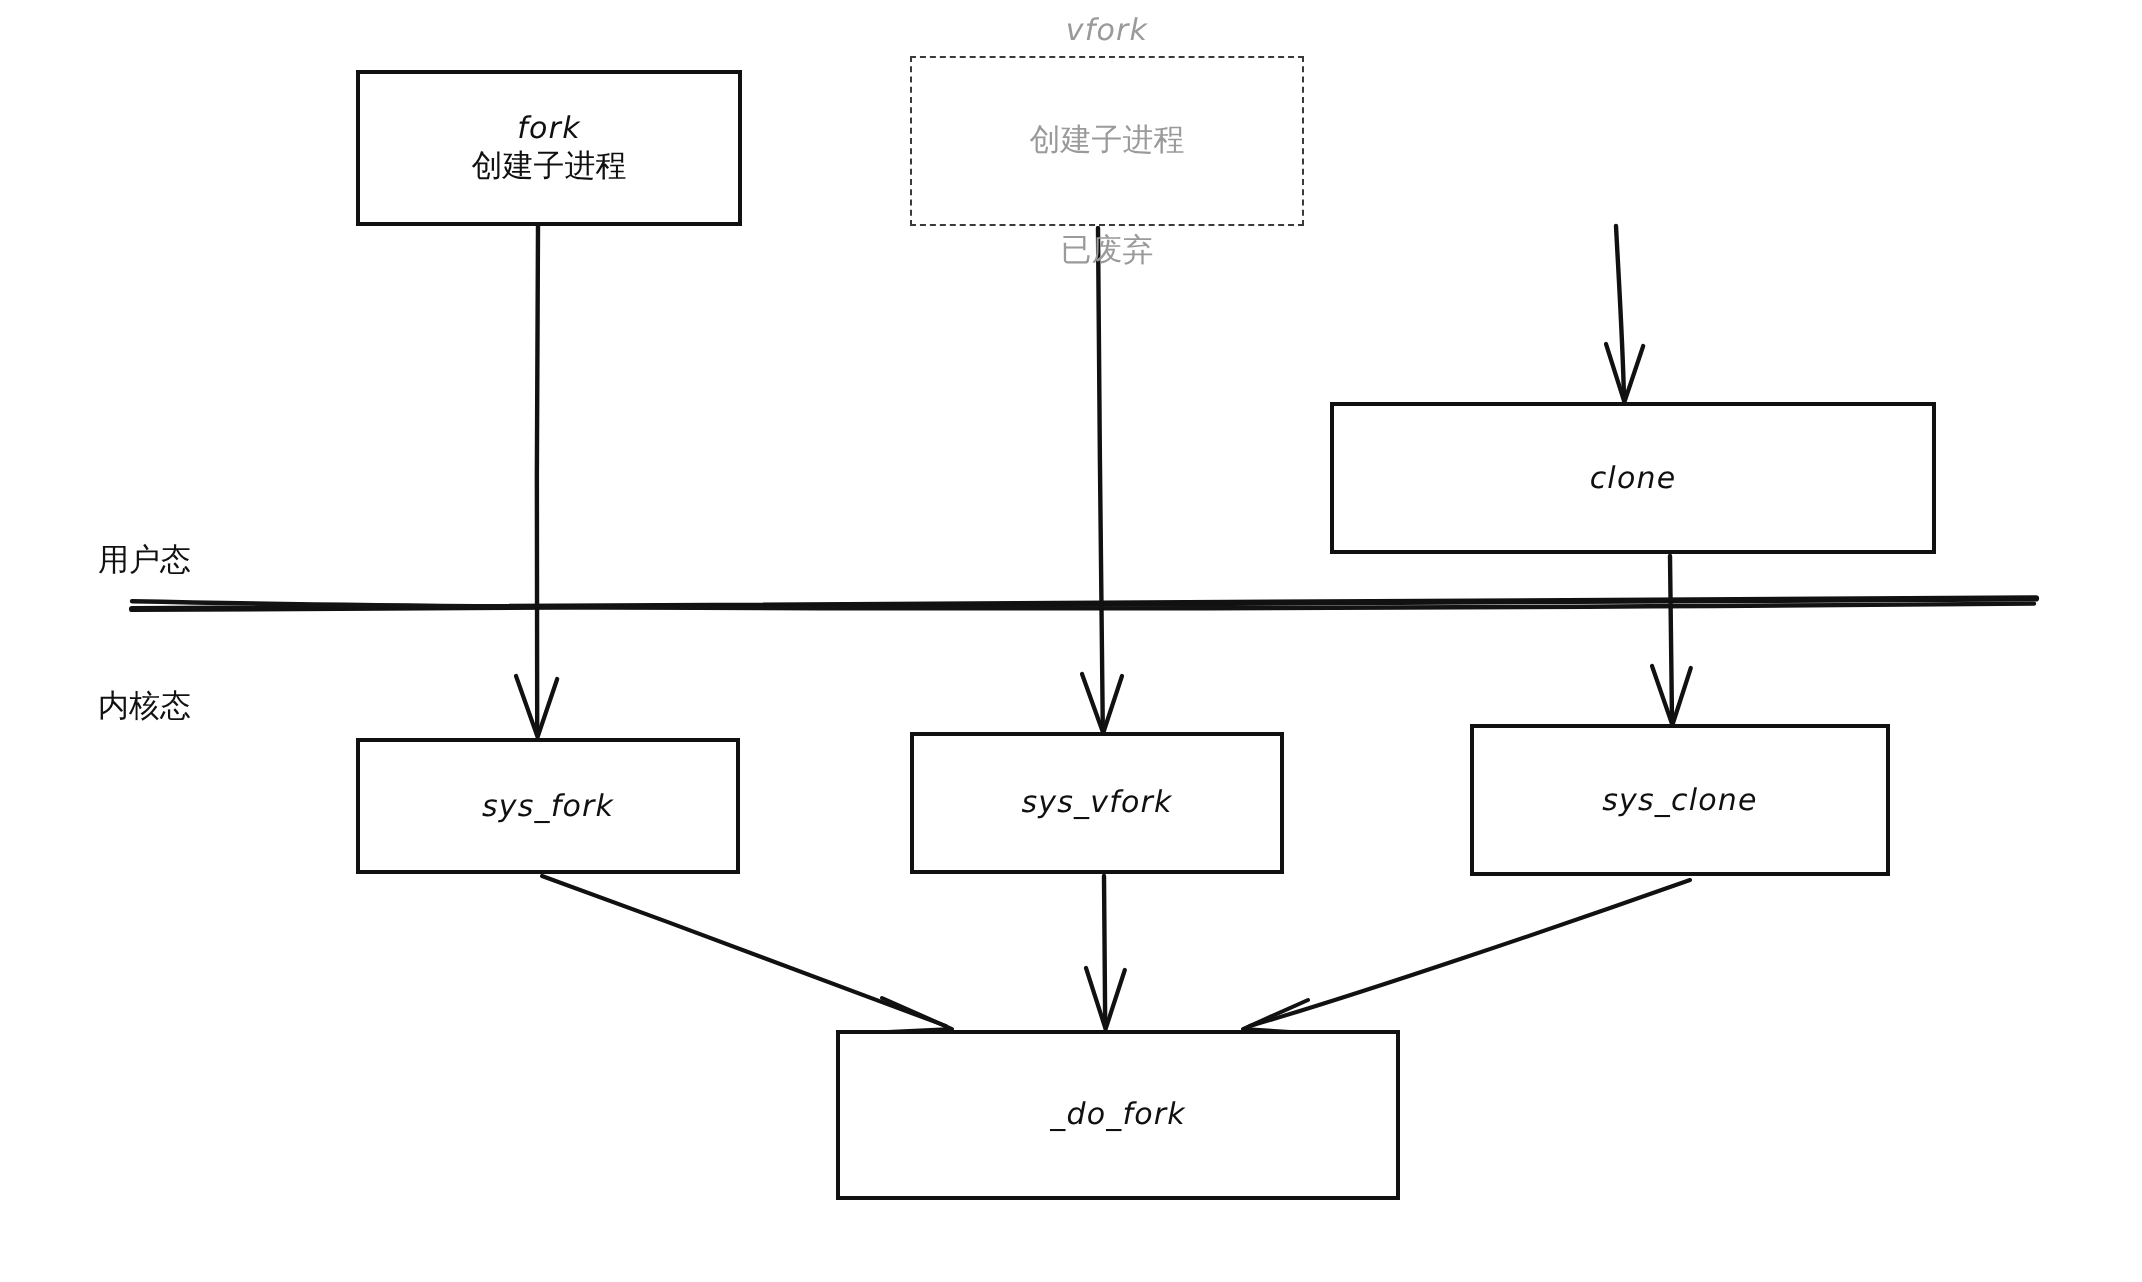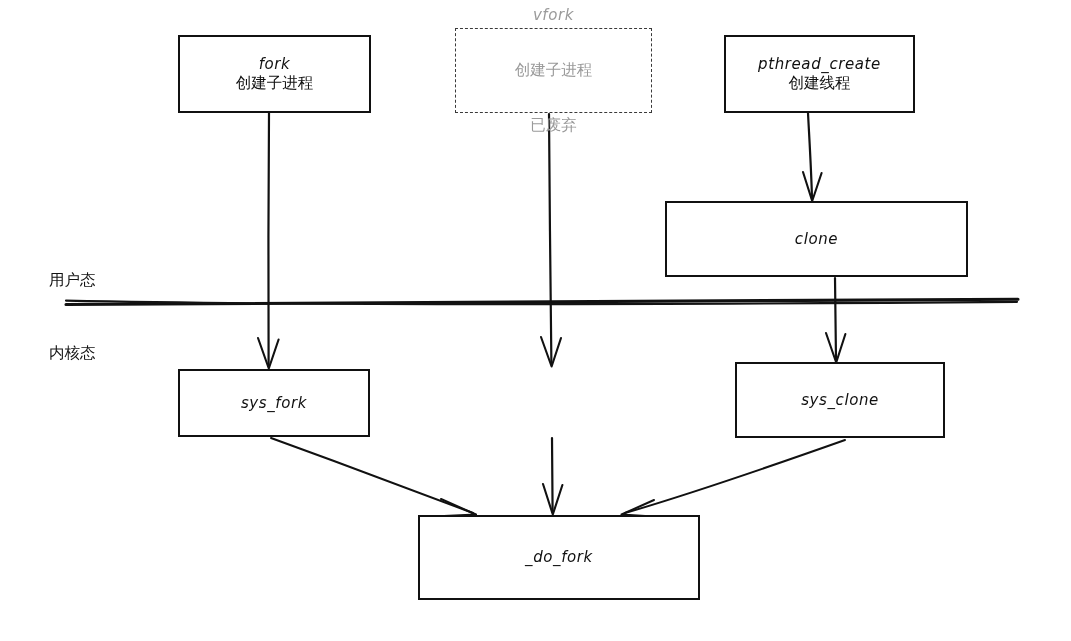--- a/index.html
+++ b/index.html
@@ -118,33 +118,32 @@
     <span class="mono">fork</span>
     <span class="cjk">创建子进程</span>
   </div>
 
   <div class="node dashed" style="left:455px; top:28px; width:197px; height:85px;">
     <span class="mono">vfork</span>
     <span class="cjk">创建子进程</span>
     <span class="cjk">已废弃</span>
   </div>
 
-  <div class="node" style="left:724px; top:35px; width:191px; height:78px;">
-    <span class="mono">pthread_create</span>
-    <span class="cjk">创建线程</span>
-  </div>
 
   <div class="node" style="left:665px; top:201px; width:303px; height:76px;align-items:center;">
     <span class="mono">clone</span>
   </div>
 
   <div class="node" style="left:178px; top:369px; width:192px; height:68px;">
     <span class="mono">sys_fork</span>
   </div>
 
+  <div class="node" style="left:455px; top:366px; width:187px; height:71px;">
+    <span class="mono">sys_vfork</span>
+  </div>
 
   <div class="node" style="left:735px; top:362px; width:210px; height:76px;">
     <span class="mono">sys_clone</span>
   </div>
 
   <div class="node" style="left:418px; top:515px; width:282px; height:85px;">
     <span class="mono">_do_fork</span>
   </div>
 
 </div>

